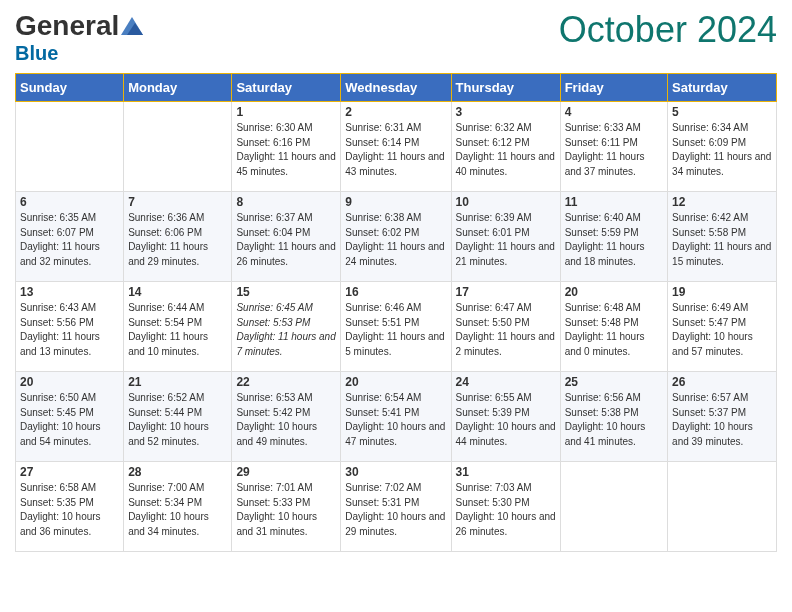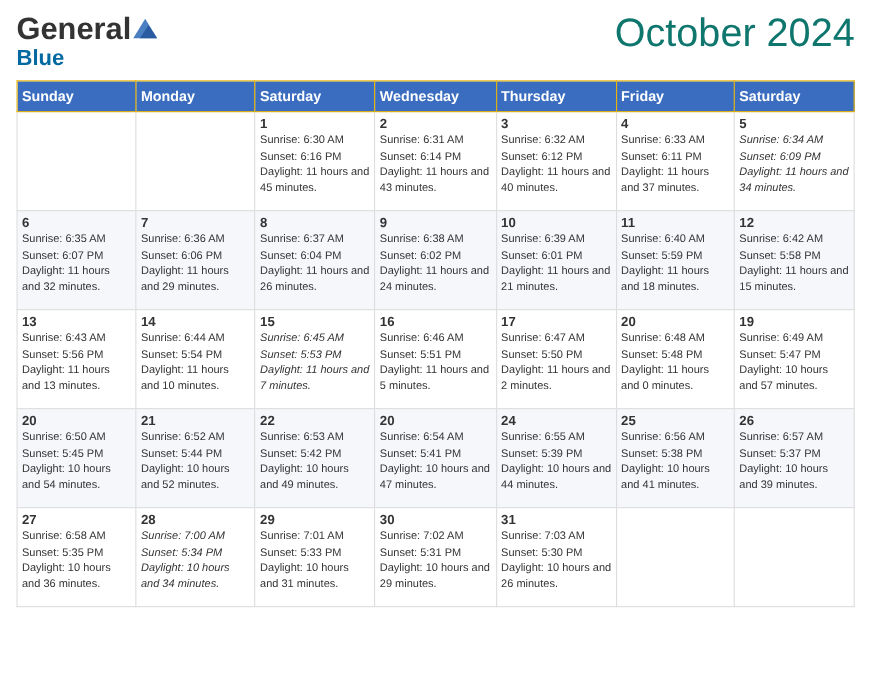--- a/index.html
+++ b/index.html
@@ -162,21 +162,21 @@
 Daylight: 11 hours and 40 minutes.</div>
           </td>
           <td>
             <span class="day-num">4</span>
             <div class="day-info" style="white-space: pre-line;">Sunrise: 6:33 AM
 Sunset: 6:11 PM
 Daylight: 11 hours and 37 minutes.</div>
           </td>
           <td>
             <span class="day-num">5</span>
-            <div class="day-info" style="white-space: pre-line; font-style: italic;">Sunrise: 6:34 AM
+            <div class="day-info" style="white-space: pre-line;">Sunrise: 6:34 AM
 Sunset: 6:09 PM
 Daylight: 11 hours and 34 minutes.</div>
           </td>
         </tr>
         <tr class="row-even">
           <td>
             <span class="day-num">6</span>
             <div class="day-info" style="white-space: pre-line;">Sunrise: 6:35 AM
 Sunset: 6:07 PM
 Daylight: 11 hours and 32 minutes.</div>
@@ -308,21 +308,21 @@
         </tr>
         <tr class="row-odd">
           <td>
             <span class="day-num">27</span>
             <div class="day-info" style="white-space: pre-line;">Sunrise: 6:58 AM
 Sunset: 5:35 PM
 Daylight: 10 hours and 36 minutes.</div>
           </td>
           <td>
             <span class="day-num">28</span>
-            <div class="day-info" style="white-space: pre-line; font-style: italic;">Sunrise: 7:00 AM
+            <div class="day-info" style="white-space: pre-line;">Sunrise: 7:00 AM
 Sunset: 5:34 PM
 Daylight: 10 hours and 34 minutes.</div>
           </td>
           <td>
             <span class="day-num">29</span>
             <div class="day-info" style="white-space: pre-line;">Sunrise: 7:01 AM
 Sunset: 5:33 PM
 Daylight: 10 hours and 31 minutes.</div>
           </td>
           <td>

